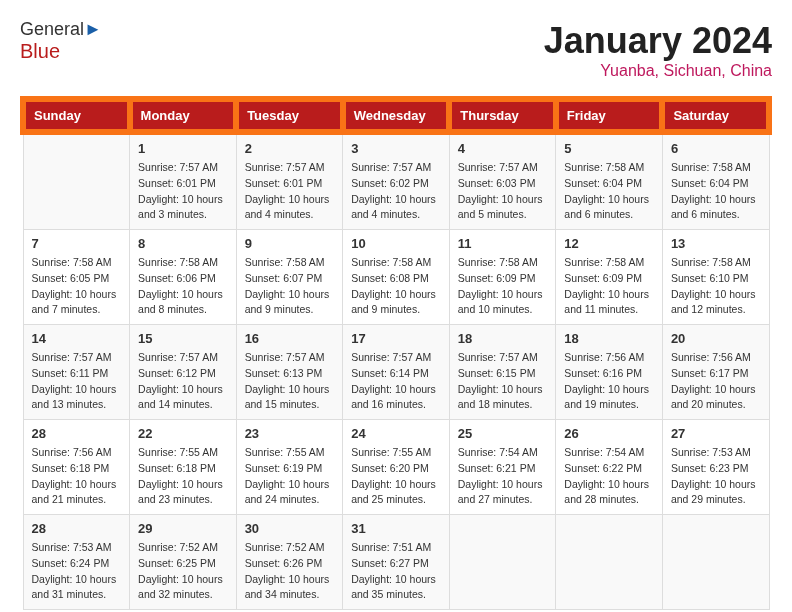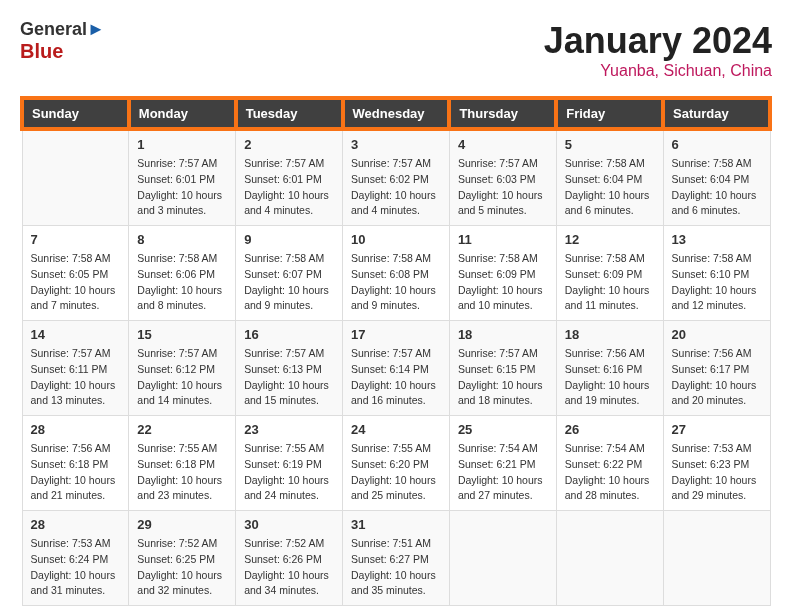--- a/index.html
+++ b/index.html
@@ -16,48 +16,48 @@
       align-items: flex-start;
       margin-bottom: 16px;
     }
     .logo {
       display: flex;
       align-items: center;
     }
     .logo-text {
       display: flex;
       flex-direction: column;
-      font-weight: bold;
+      font-weight: normal;
       font-size: 18px;
       line-height: 1.1;
     }
     .title-area {
       text-align: right;
     }
     .month-title {
       font-size: 36px;
       font-weight: bold;
       color: #222;
     }
     .location {
       font-size: 16px;
       color: #be185d;
     }
     table {
       width: 100%;
       border-collapse: collapse;
     }
     thead th {
-      background-color: #404040;
+      background-color: #b91c1c;
       color: #fff;
       padding: 6px 8px;
       text-align: left;
       font-size: 13px;
       font-weight: bold;
-      border: 4px solid #f97316;
+      border: 6px solid #f97316;
     }
     tbody tr {
       border-bottom: 1px solid #ccc;
     }
     tbody td {
       vertical-align: top;
       padding: 6px 8px;
       border: 1px solid #ddd;
       font-size: 11px;
       color: #333;

